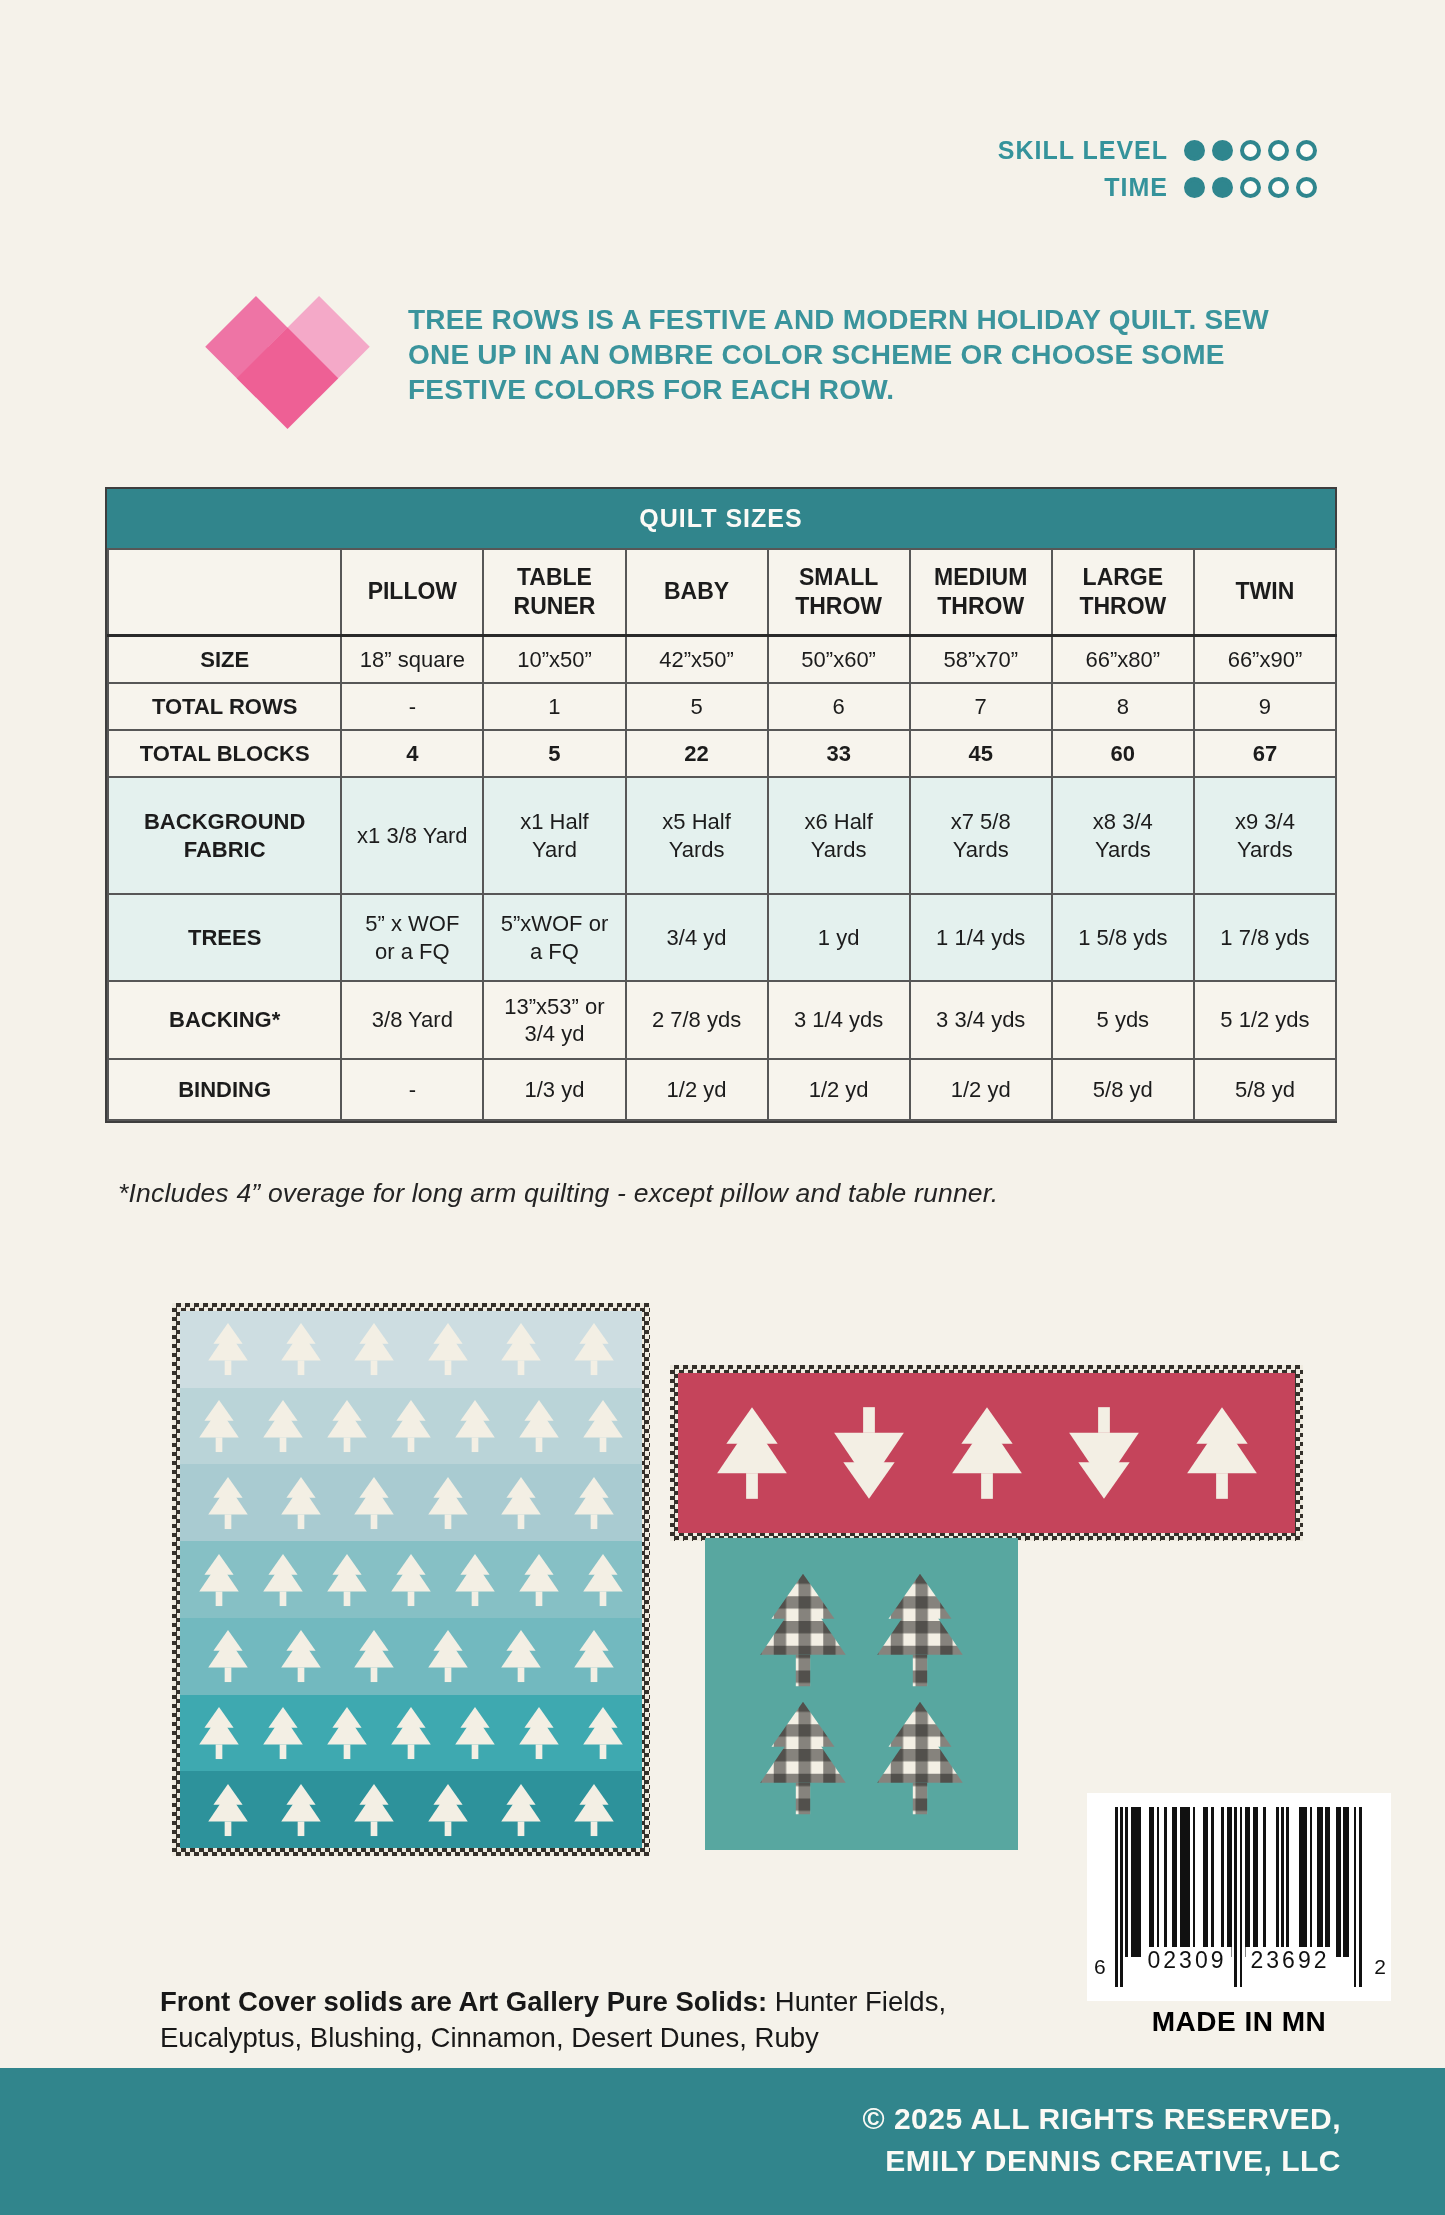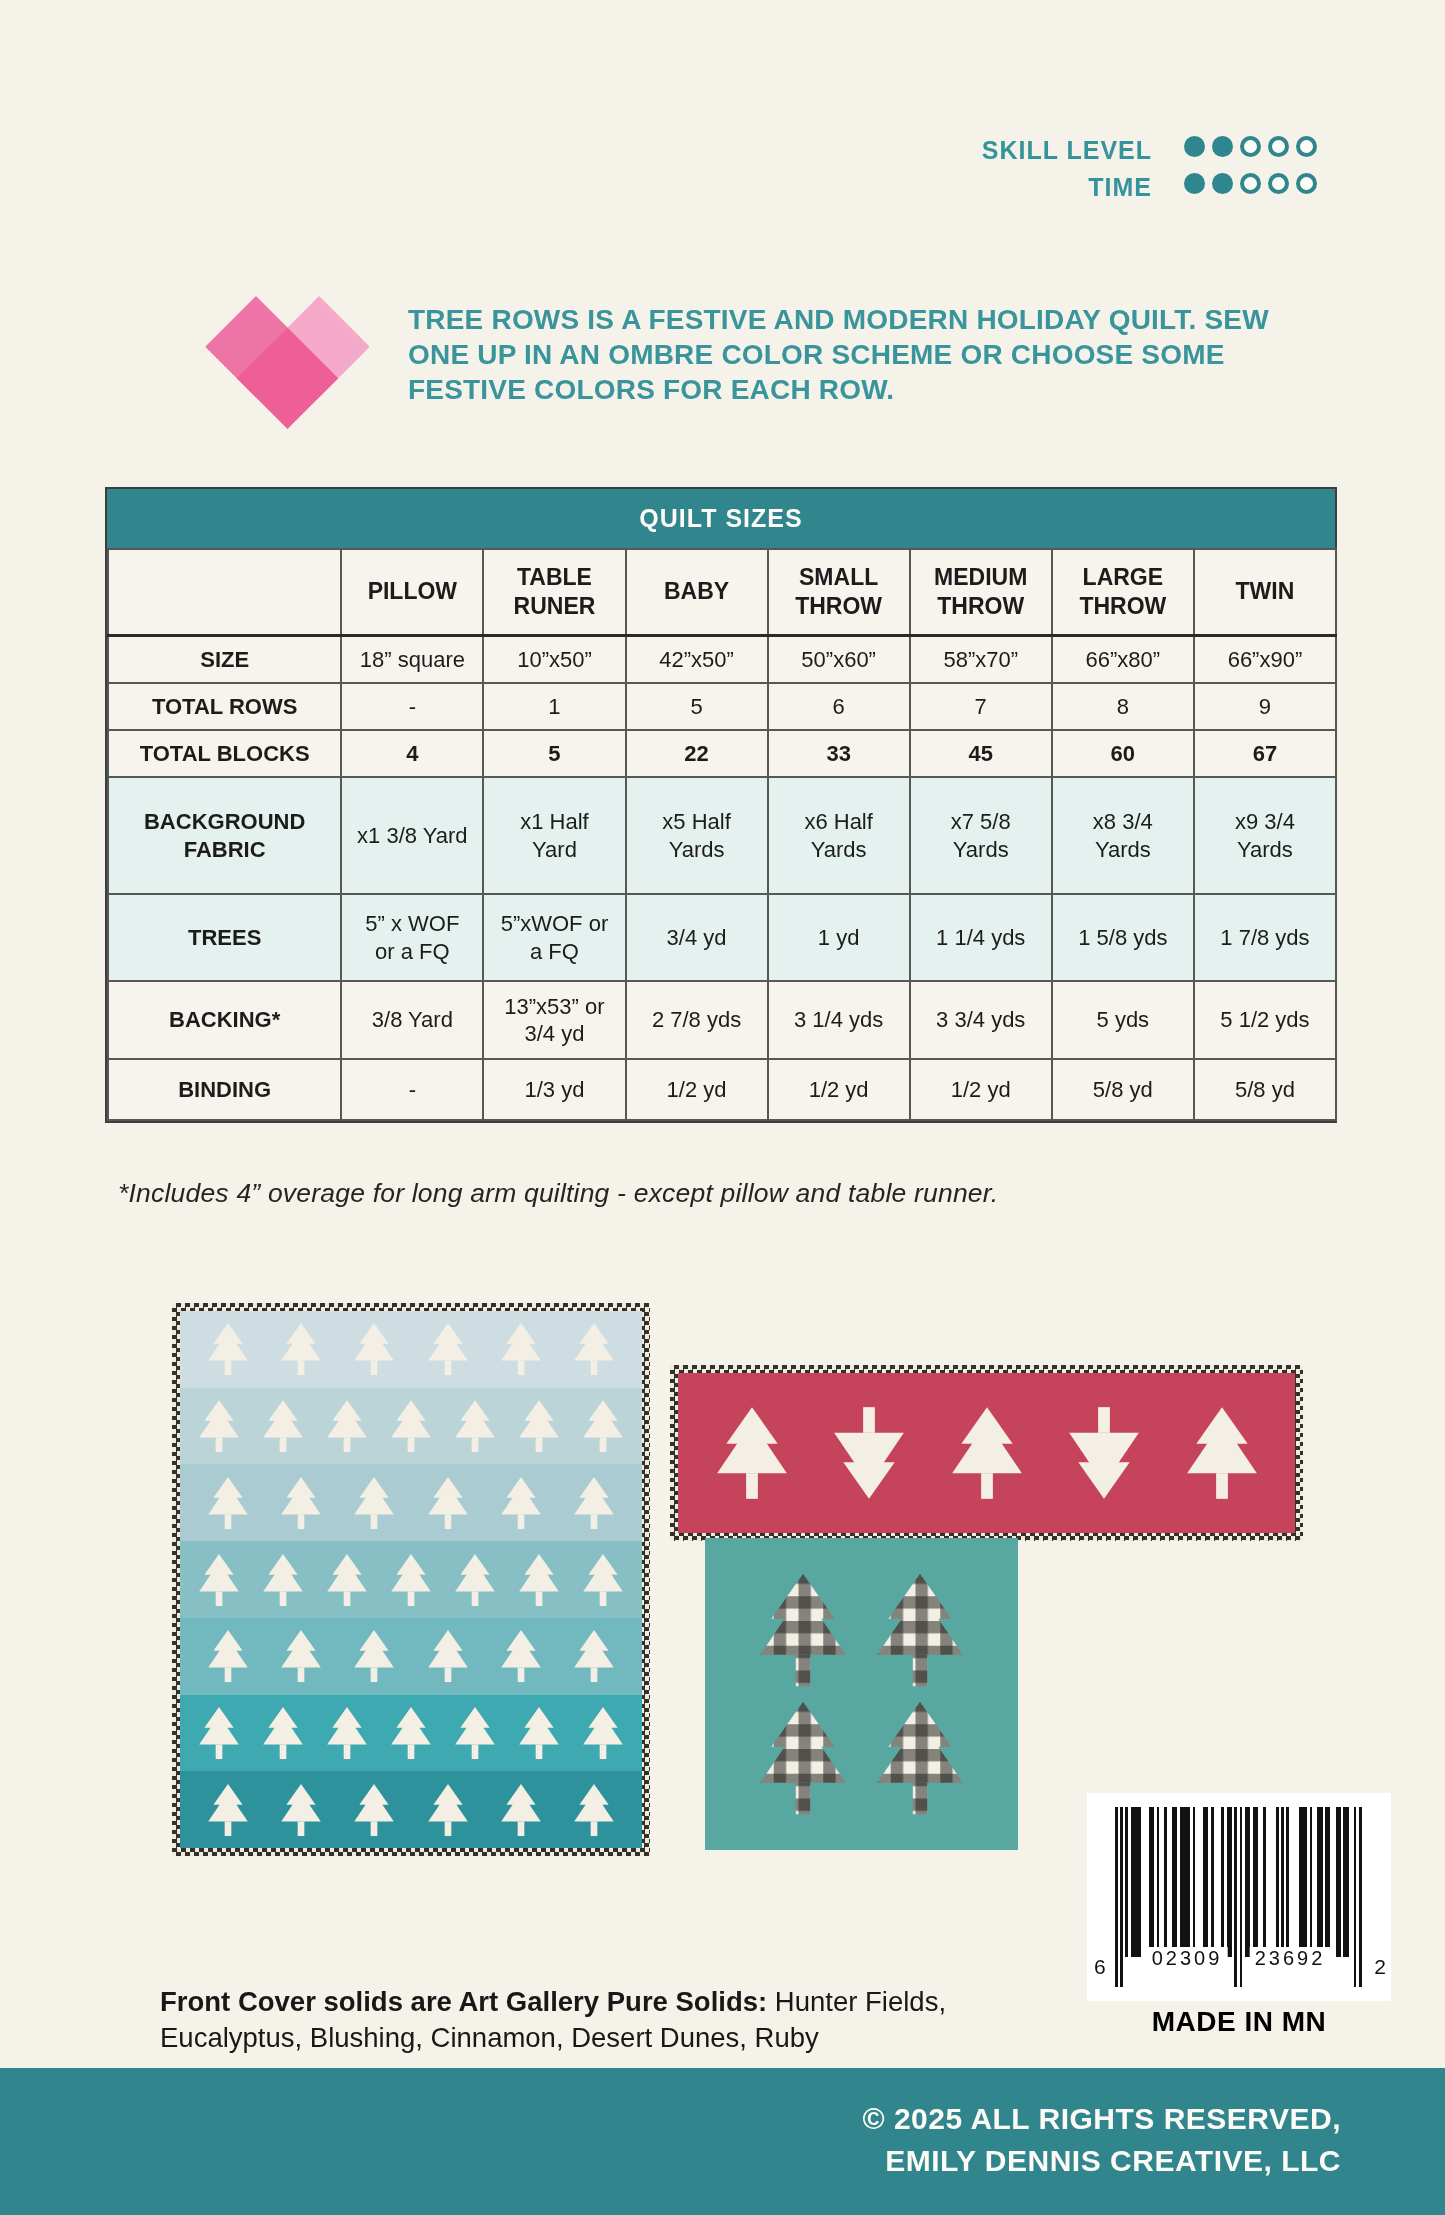--- a/index.html
+++ b/index.html
@@ -1,21 +1,21 @@
 <!DOCTYPE html>
 <html><head>
 <meta charset="utf-8">
 <style>
   html,body{margin:0;padding:0;background:#e8e6e0;}
   .page{position:relative;width:1445px;height:2215px;background:#f5f2ea;
         font-family:"Liberation Sans",sans-serif;overflow:hidden;margin:0 auto;}
 
   
   .skill-block{position:absolute;top:136px;right:128px;display:flex;flex-direction:column;gap:8px;align-items:flex-end;}
-  .skill-row{display:flex;align-items:flex-start;gap:32px;}
+  .skill-row{display:flex;align-items:center;gap:16px;}
   .skill-label{font-size:25px;font-weight:700;color:#35939b;letter-spacing:1px;}
   .dots{display:flex;gap:7px;}
   .dot{width:21px;height:21px;border-radius:50%;box-sizing:border-box;border:4.5px solid #2f868e;background:#fdfcf7;}
   .dot.filled{background:#2f868e;}
 
   
   .heart{position:absolute;left:205px;top:296px;}
   .intro{position:absolute;left:408px;top:302px;width:905px;font-size:28px;line-height:35px;
          font-weight:700;color:#3a949c;letter-spacing:.2px;}
 
@@ -43,21 +43,21 @@
   .runner-inner{width:100%;height:100%;display:flex;justify-content:space-evenly;align-items:center;}
   .pillow{position:absolute;left:705px;top:1538px;width:313px;height:312px;display:grid;
           grid-template-columns:1fr 1fr;place-items:center;padding:28px 40px;box-sizing:border-box;}
 
   
   .bc-box{position:absolute;left:1087px;top:1793px;width:304px;height:208px;background:#ffffff;}
   .bars{position:absolute;left:28px;top:14px;height:180px;display:flex;align-items:flex-start;z-index:1;}
   .bar{height:150px;}
   .bar.b{background:#111;}
   .bar.tall{height:180px;}
-  .bc-digit{position:absolute;z-index:2;font-size:20px;color:#111;top:154px;background:#fff;padding:0 5px;letter-spacing:3px;}
+  .bc-digit{position:absolute;z-index:2;font-size:23px;color:#111;top:154px;background:#fff;padding:0 5px;letter-spacing:3px;}
   .bc-g1{left:100px;transform:translateX(-50%);}
   .bc-g2{left:203px;transform:translateX(-50%);}
   .bc-side{position:absolute;z-index:2;font-size:21px;color:#111;top:162px;}
   .bc-six{left:7px;}
   .bc-two{right:5px;}
   .made{position:absolute;left:1087px;top:2006px;width:304px;text-align:center;font-size:28px;font-weight:700;color:#000000;letter-spacing:.5px;}
 
   .credits{position:absolute;left:160px;top:1984px;width:885px;font-size:27.5px;line-height:36px;color:#181818;}
   .credits b{font-weight:700;}
 

